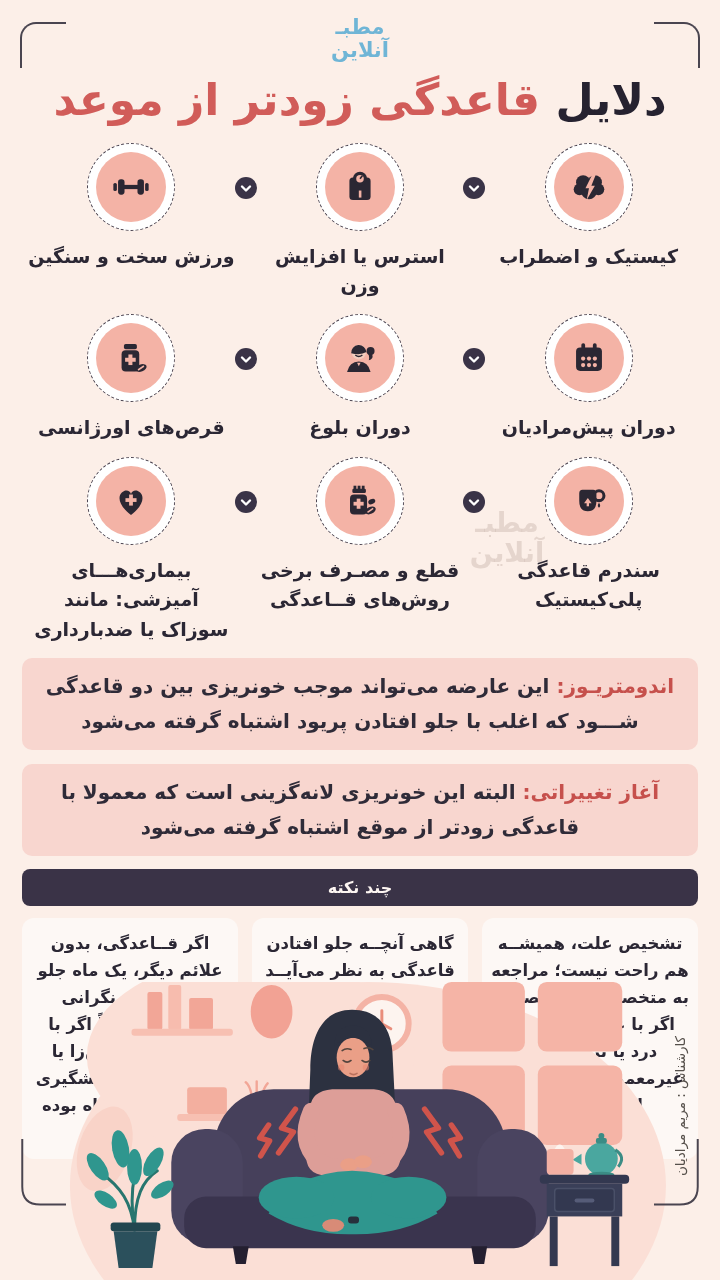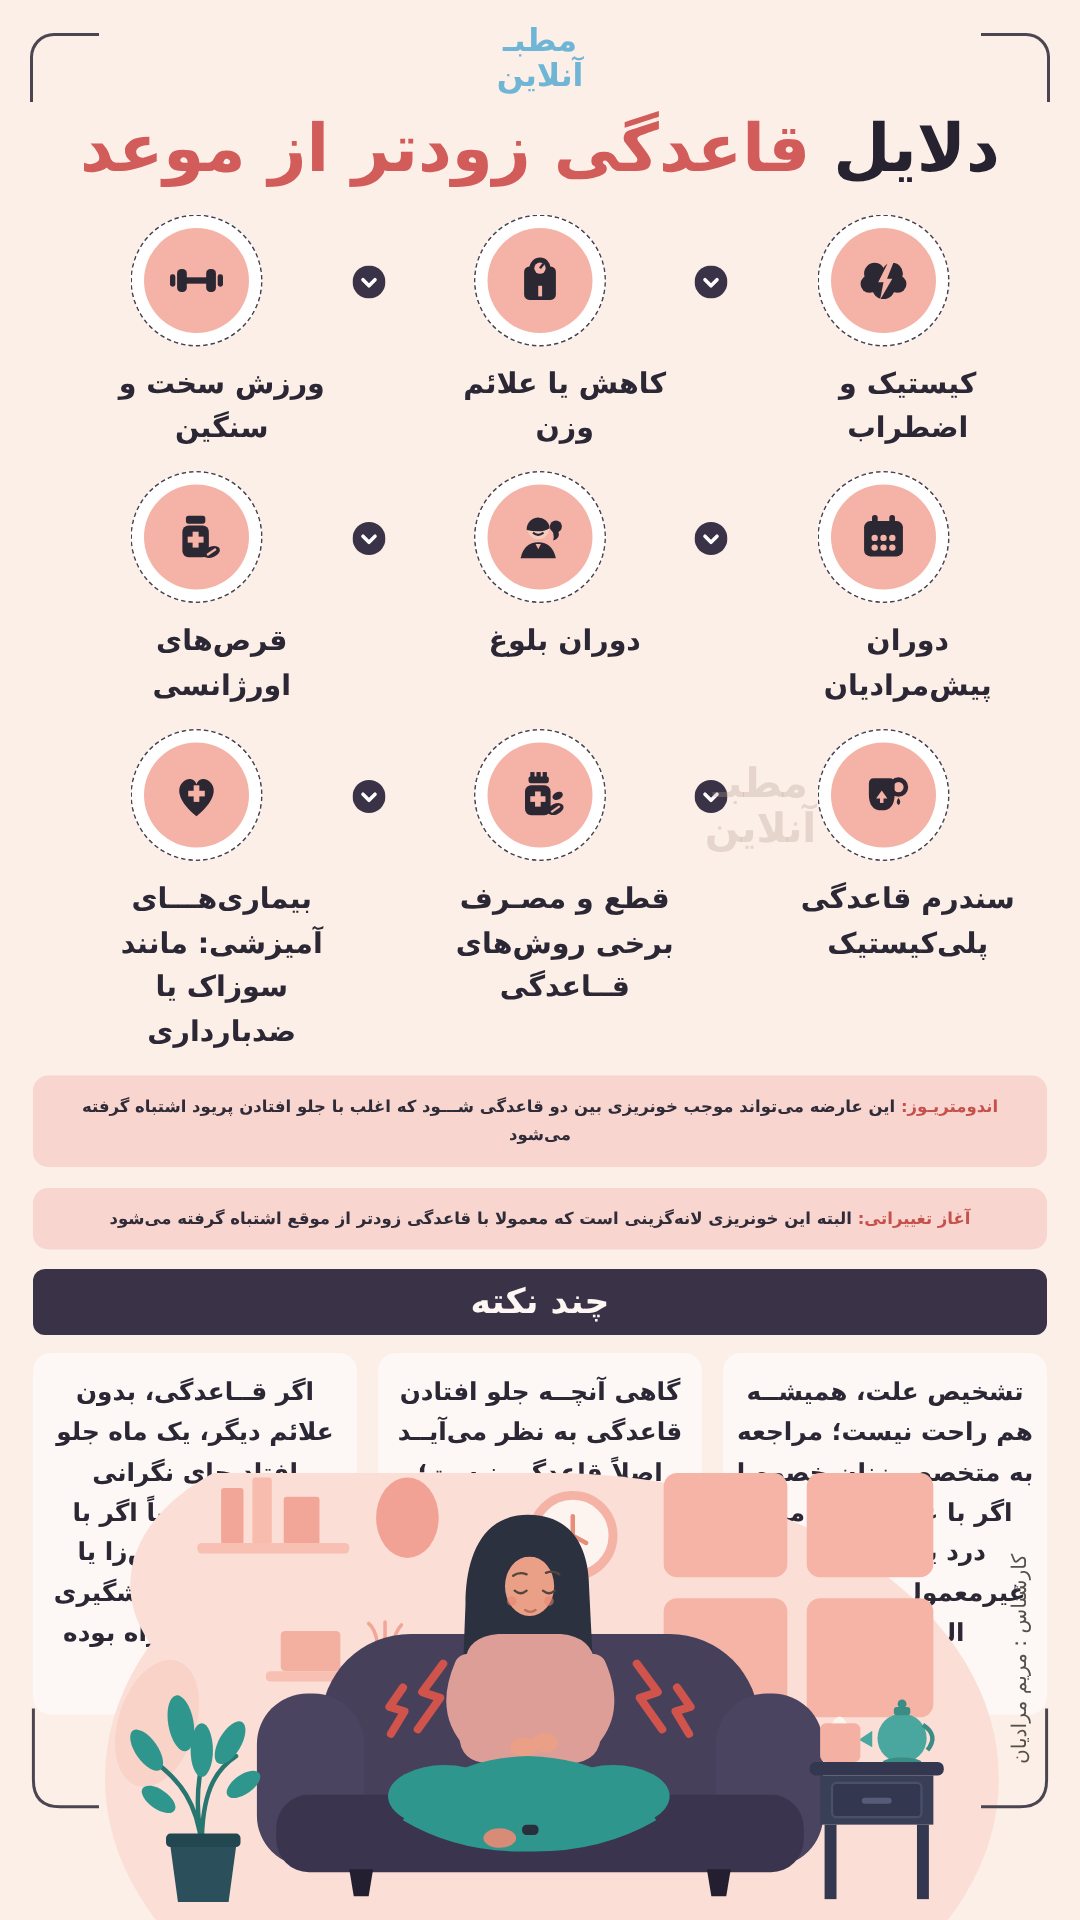--- a/index.html
+++ b/index.html
@@ -28,32 +28,32 @@
   .cell { width:212px; display:flex; flex-direction:column; align-items:center; }
   .ring {
     width:88px; height:88px; border-radius:50%;
     border:1.6px dashed #49424f; background:#ffffff;
     display:flex; align-items:center; justify-content:center;
   }
   .circ {
     width:70px; height:70px; border-radius:50%; background:#f4b3a6;
     display:flex; align-items:center; justify-content:center;
   }
-  .cell .lbl { margin-top:11px; font-size:19px; font-weight:bold; line-height:1.55; color:#2b2734;margin-left:33px; }
+  .cell .lbl { margin-top:11px; font-size:19px; font-weight:bold; line-height:1.55; color:#2b2734; }
   .chev { margin-top:34px; flex:0 0 auto; }
 
   .note {
     margin-top:14px; background:#f8d6cf; border-radius:10px;
-    padding:11px 18px; font-size:11px; font-weight:bold; line-height:1.75; color:#2f2b38;
+    padding:11px 18px; font-size:20px; font-weight:bold; line-height:1.75; color:#2f2b38;
   }
   .note .term { color:#c6504c; }
 
   .bar {
     margin-top:13px; background:#3a3347; border-radius:8px;
-    color:#fdf6f2; font-size:23px; font-weight:bold; padding:9px 0;
+    color:#fdf6f2; font-size:16px; font-weight:bold; padding:9px 0;
   }
 
   .tips { margin-top:12px; display:flex; gap:14px; }
   .tip {
     flex:1; background:#fdf8f5; border-radius:12px; padding:13px 9px;
     font-size:16.5px; font-weight:bold; line-height:1.63; color:#2b2734;
     min-height:182px;
   }
 
   .watermark {
@@ -119,21 +119,21 @@
             <div class="circ">
           <svg width="40" height="40" viewBox="0 0 34 34">
             <rect x="8" y="9" width="18" height="19" rx="3" fill="#2b2733"></rect>
             <circle cx="17" cy="10" r="6" fill="#2b2733"></circle>
             <circle cx="17" cy="10" r="3.2" fill="#f4b3a6"></circle>
             <line x1="17" y1="10" x2="19" y2="7.5" stroke="#2b2733" stroke-width="1.4"></line>
             <rect x="16" y="20" width="2.2" height="6" fill="#f4b3a6"></rect>
           </svg>
         </div>
           </div>
-        <div class="lbl">کاهش یا علائم وزن</div>
+        <div class="lbl">استرس یا افزایش وزن</div>
       </div>
       <div class="chev">
         <svg width="22" height="22" viewBox="0 0 22 22">
             <circle cx="11" cy="11" r="11" fill="#3a3347"></circle>
             <polyline points="7,9.5 11,13.5 15,9.5" fill="none" stroke="#ffffff" stroke-width="2.4" stroke-linecap="round" stroke-linejoin="round"></polyline>
           </svg>
       </div>
       <div class="cell">
         <div class="ring">
             <div class="circ">

